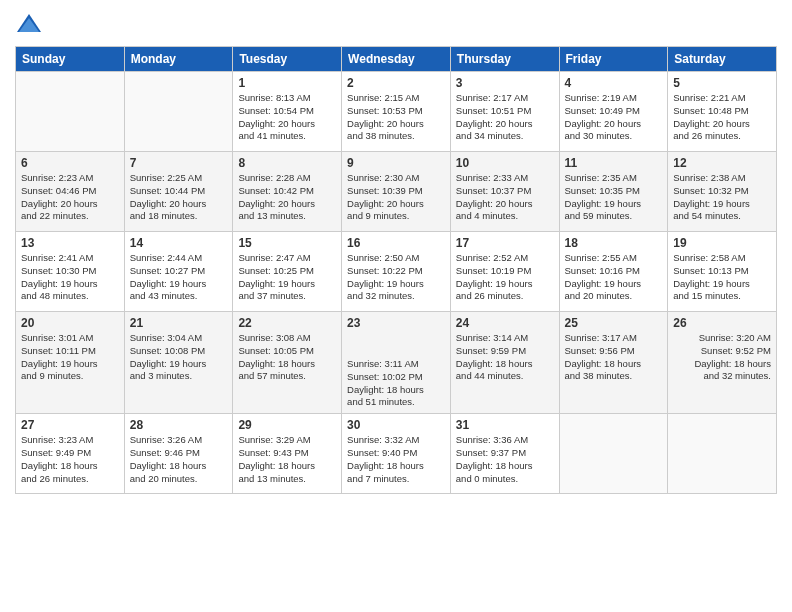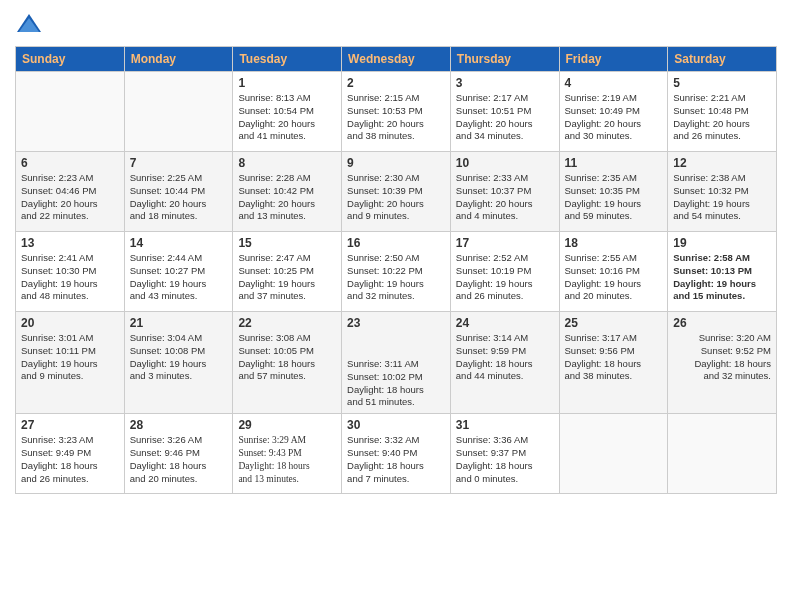--- a/index.html
+++ b/index.html
@@ -58,21 +58,21 @@
       font-size: 14px;
       color: #555;
     }
     table {
       width: 100%;
       border-collapse: collapse;
       table-layout: fixed;
     }
     th {
       background-color: #1a5fb4;
-      color: #fdba74;
+      color: #ffffff;
       text-align: left;
       padding: 5px 6px;
       font-size: 12px;
       font-weight: bold;
       border: 1px solid #ccc;
     }
     td {
       border: 1px solid #ccc;
       vertical-align: top;
       padding: 4px 5px;
@@ -264,21 +264,21 @@
           </td>
           <td>
             <span class="day-number">18</span>
             <div class="day-detail" style="white-space: pre-line;">Sunrise: 2:55 AM
 Sunset: 10:16 PM
 Daylight: 19 hours
 and 20 minutes.</div>
           </td>
           <td>
             <span class="day-number">19</span>
-            <div class="day-detail" style="white-space: pre-line; font-weight: bold;">Sunrise: 2:58 AM
+            <div class="day-detail" style="white-space: pre-line;">Sunrise: 2:58 AM
 Sunset: 10:13 PM
 Daylight: 19 hours
 and 15 minutes.</div>
           </td>
         </tr>
         <tr>
           <td>
             <span class="day-number">20</span>
             <div class="day-detail" style="white-space: pre-line;">Sunrise: 3:01 AM
 Sunset: 10:11 PM
@@ -338,21 +338,21 @@
           </td>
           <td>
             <span class="day-number">28</span>
             <div class="day-detail" style="white-space: pre-line;">Sunrise: 3:26 AM
 Sunset: 9:46 PM
 Daylight: 18 hours
 and 20 minutes.</div>
           </td>
           <td>
             <span class="day-number">29</span>
-            <div class="day-detail" style="white-space: pre-line; font-family: Liberation Serif, serif;">Sunrise: 3:29 AM
+            <div class="day-detail" style="white-space: pre-line;">Sunrise: 3:29 AM
 Sunset: 9:43 PM
 Daylight: 18 hours
 and 13 minutes.</div>
           </td>
           <td>
             <span class="day-number">30</span>
             <div class="day-detail" style="white-space: pre-line;">Sunrise: 3:32 AM
 Sunset: 9:40 PM
 Daylight: 18 hours
 and 7 minutes.</div>

